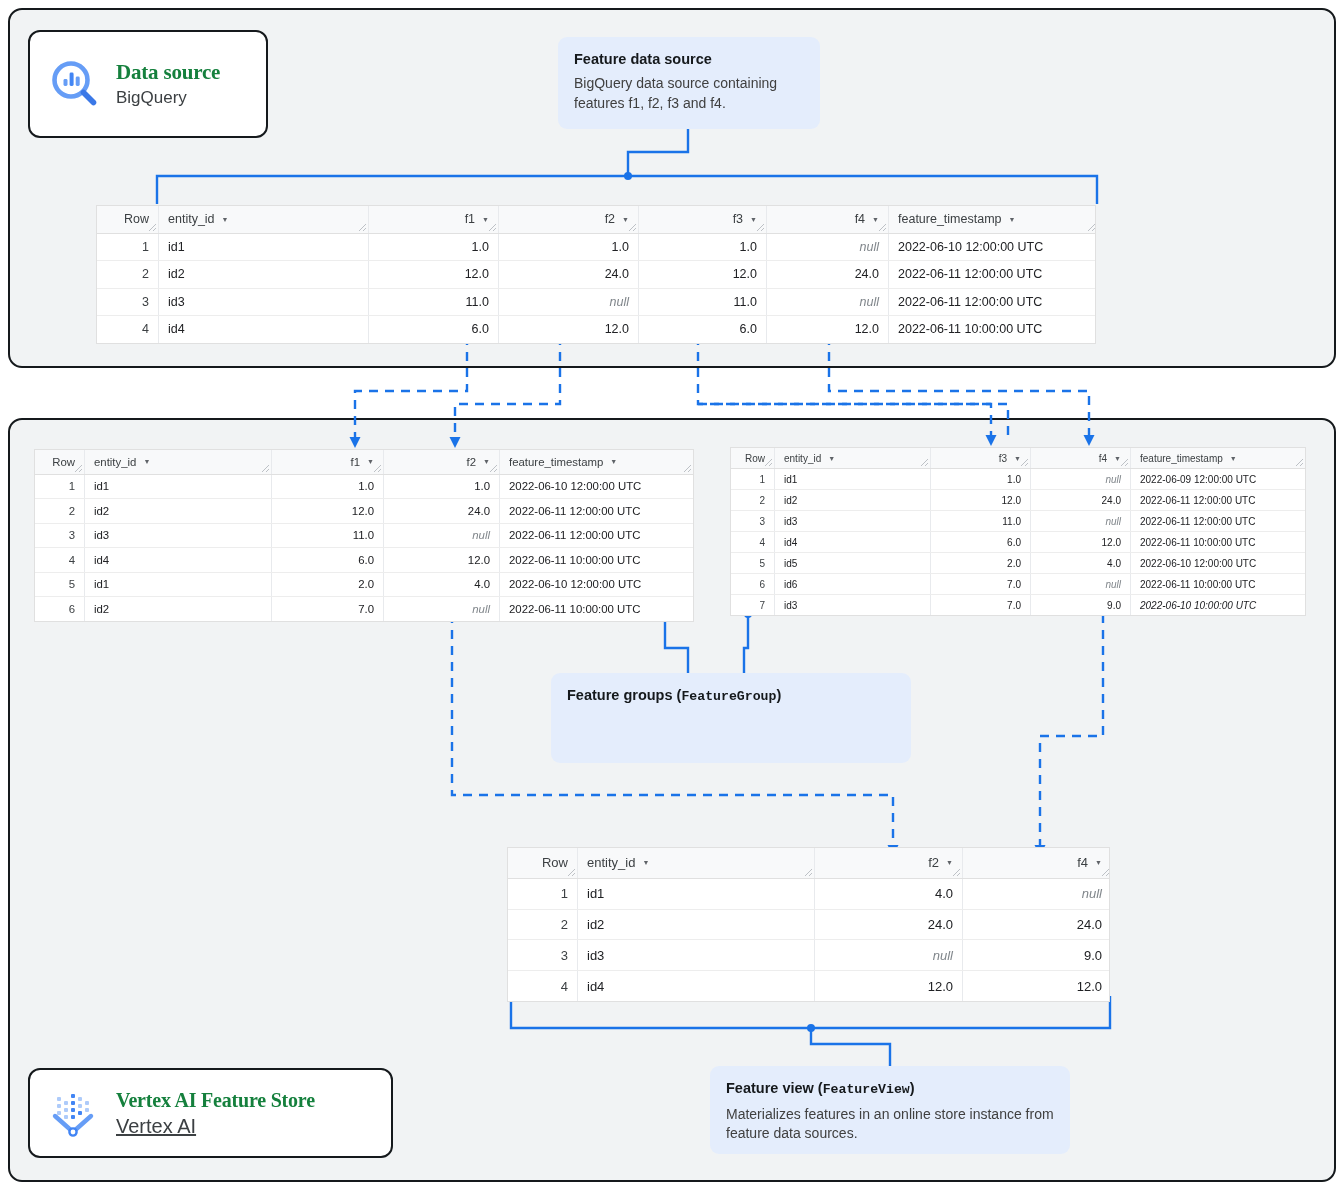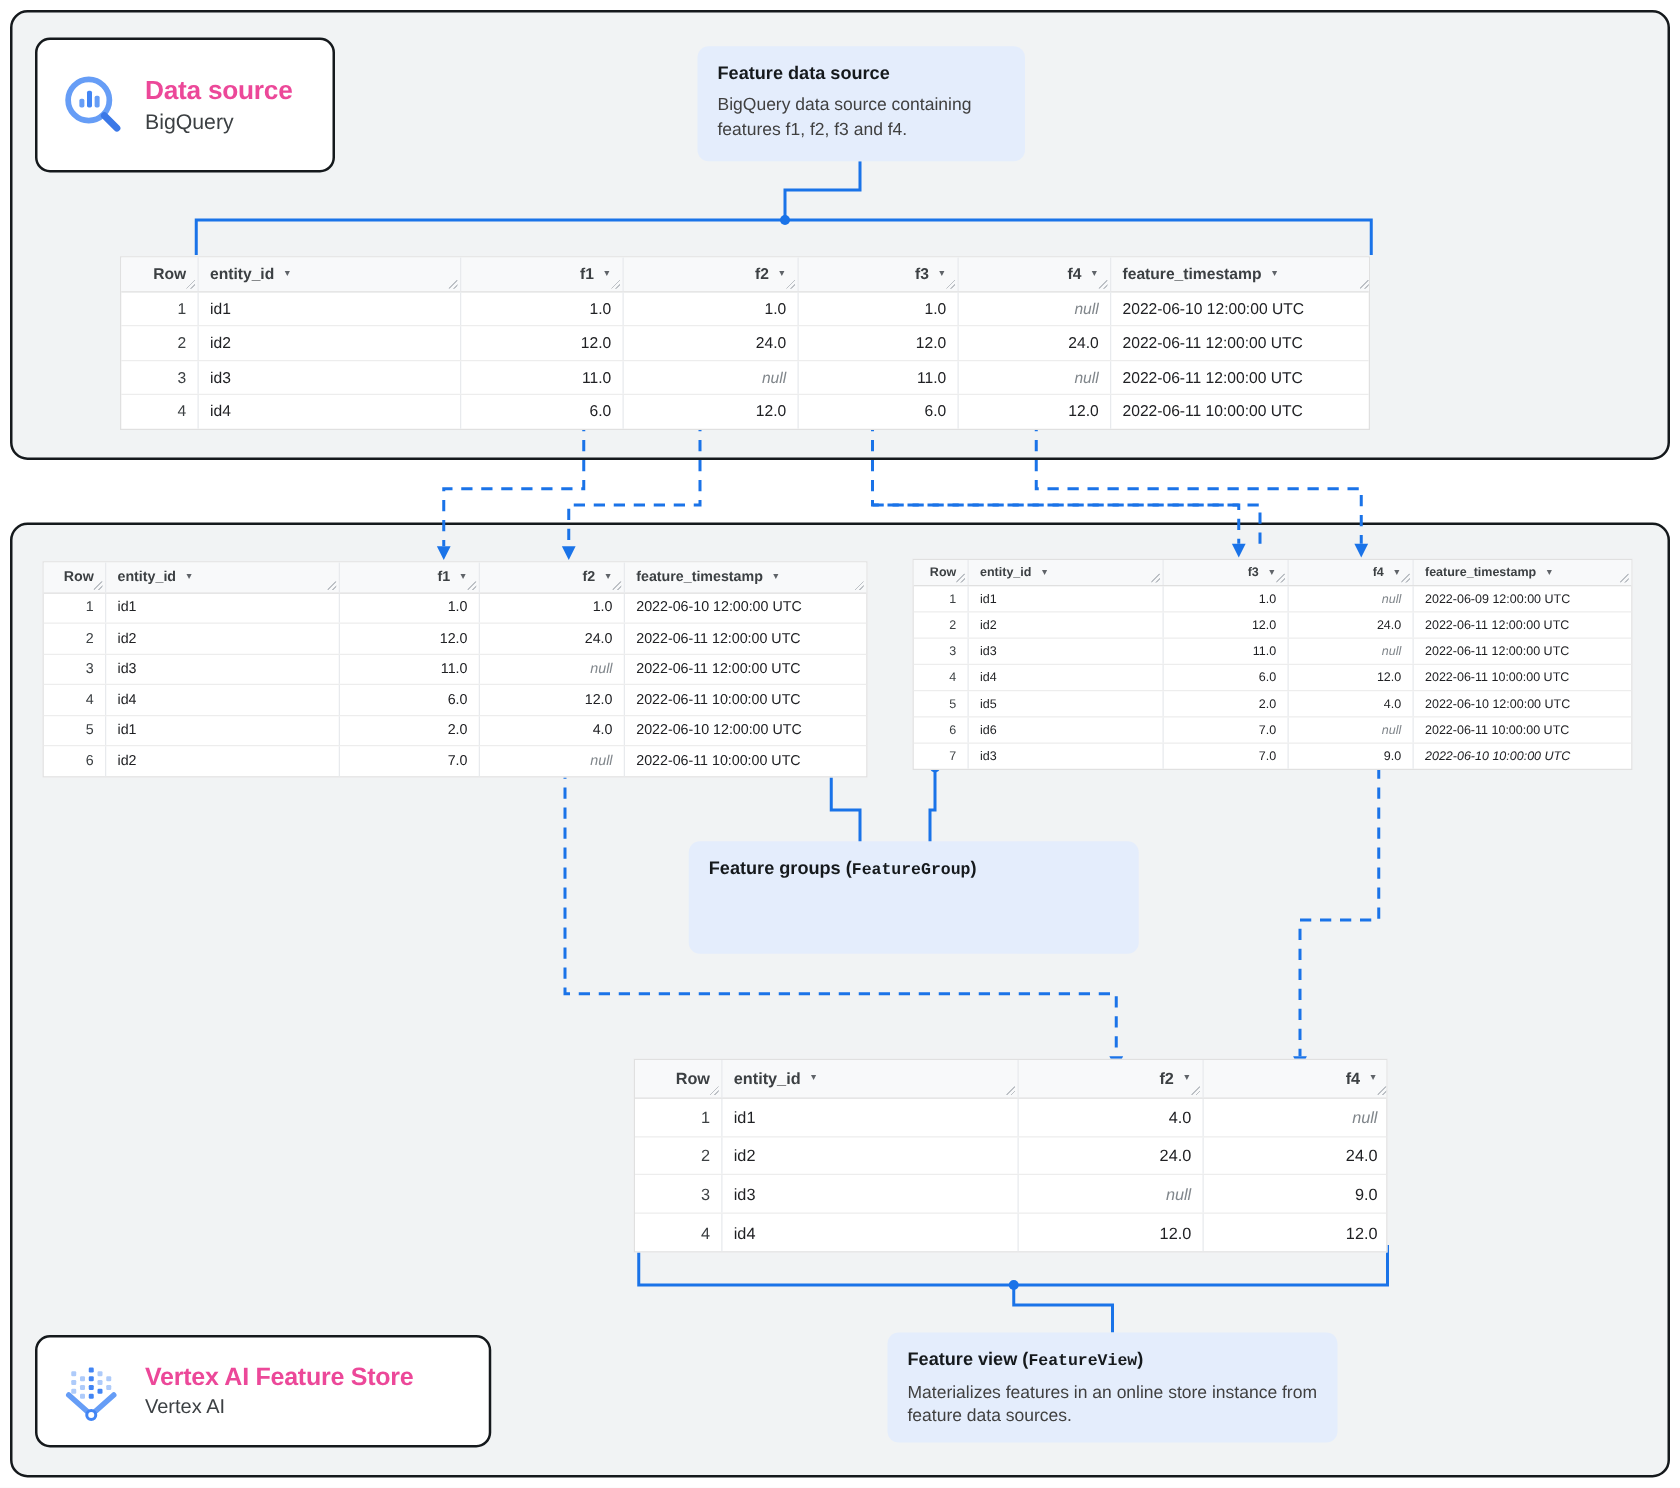--- a/index.html
+++ b/index.html
@@ -29,24 +29,24 @@
     border:2px solid #15191c;
     border-radius:12px;
     box-sizing:border-box;
     display:flex;align-items:center;
     padding:0 18px;
   }
   #chip-bq{left:28px;top:30px;width:240px;height:108px;}
   #chip-vx{left:28px;top:1068px;width:365px;height:90px;align-items:center;}
   .chip-ico{flex:0 0 auto;margin-right:16px;display:block;}
   .chip-txt{line-height:1.12;}
-  .chip-title{font-size:21px;font-weight:bold;color:#ec4899;letter-spacing:-.2px;}
+  .chip-title{font-size:21px;font-weight:bold;color:#15803d;letter-spacing:-.2px;font-family:Liberation Serif, serif;}
   .chip-sub{font-size:17px;color:#3c4043;margin-top:3px;}
   #chip-vx .chip-title{font-size:20px;}
-  #chip-vx .chip-sub{font-size:16px;}
+  #chip-vx .chip-sub{font-size:20px;text-decoration:underline;}
 
   
   .callout{
     position:absolute;
     background:#e4edfc;
     border-radius:9px;
     box-sizing:border-box;
     padding:13px 16px 14px 16px;
   }
   .callout .c-title{font-size:14.5px;font-weight:bold;color:#15191c;margin-bottom:6px;line-height:1.25;}
@@ -69,21 +69,21 @@
   .tbl .trow{display:flex;border-bottom:1px solid #ededed;}
   .tbl .trow:last-child{border-bottom:none;}
   .tbl .th,.tbl .td{
     box-sizing:border-box;
     padding:0 9px;
     display:flex;align-items:center;
     border-right:1px solid #e8eaed;
     overflow:hidden;white-space:nowrap;
   }
   .tbl .th:last-child,.tbl .td:last-child{border-right:none;}
-  .tbl .th{position:relative;color:#3c4043;font-weight:bold;}
+  .tbl .th{position:relative;color:#3c4043;font-weight:normal;}
   .tbl .th .caret{margin-left:7px;font-size:7px;color:#5f6368;line-height:1;}
   .tbl .th.grip::after{
     content:"";position:absolute;right:2px;bottom:2px;width:7px;height:7px;
     background:
       linear-gradient(135deg,transparent 0 45%,#bdc1c6 45% 55%,transparent 55% 100%),
       linear-gradient(135deg,transparent 0 72%,#bdc1c6 72% 82%,transparent 82% 100%);
   }
   .tbl .td.num,.tbl .th.num{justify-content:flex-end;}
   .tbl .td.rownum{justify-content:flex-end;color:#3c4043;}
   .tbl .td.ent{font-weight:normal;color:#202124;}

